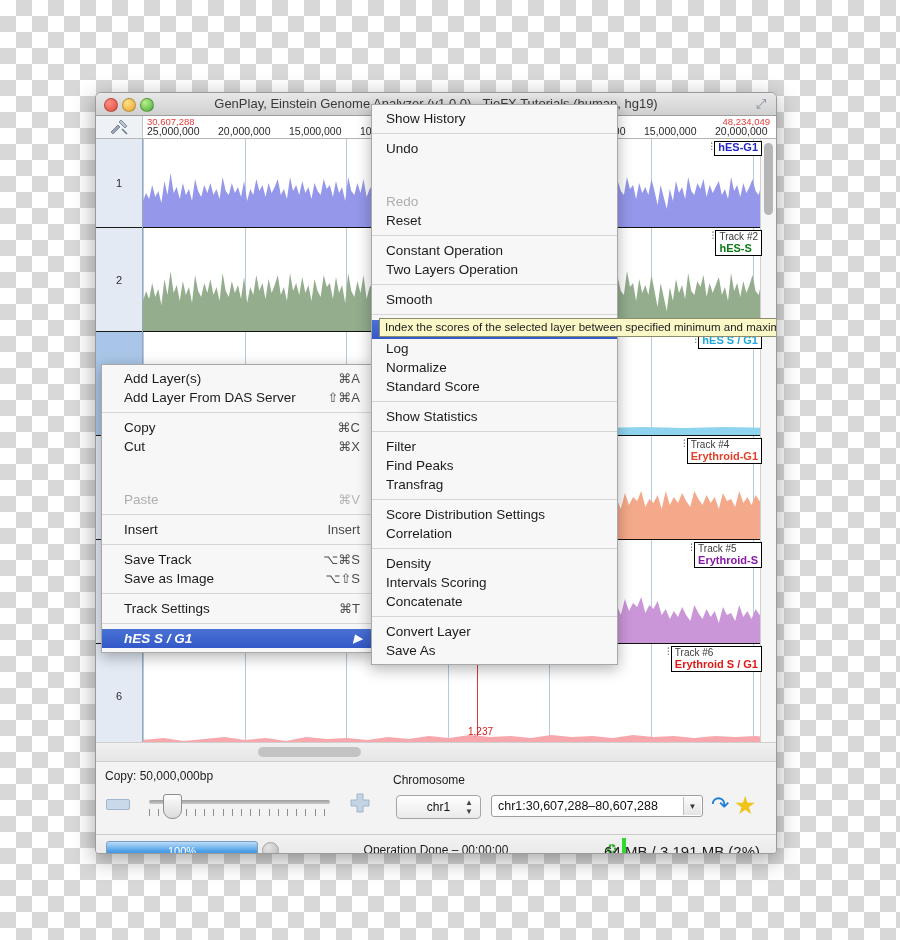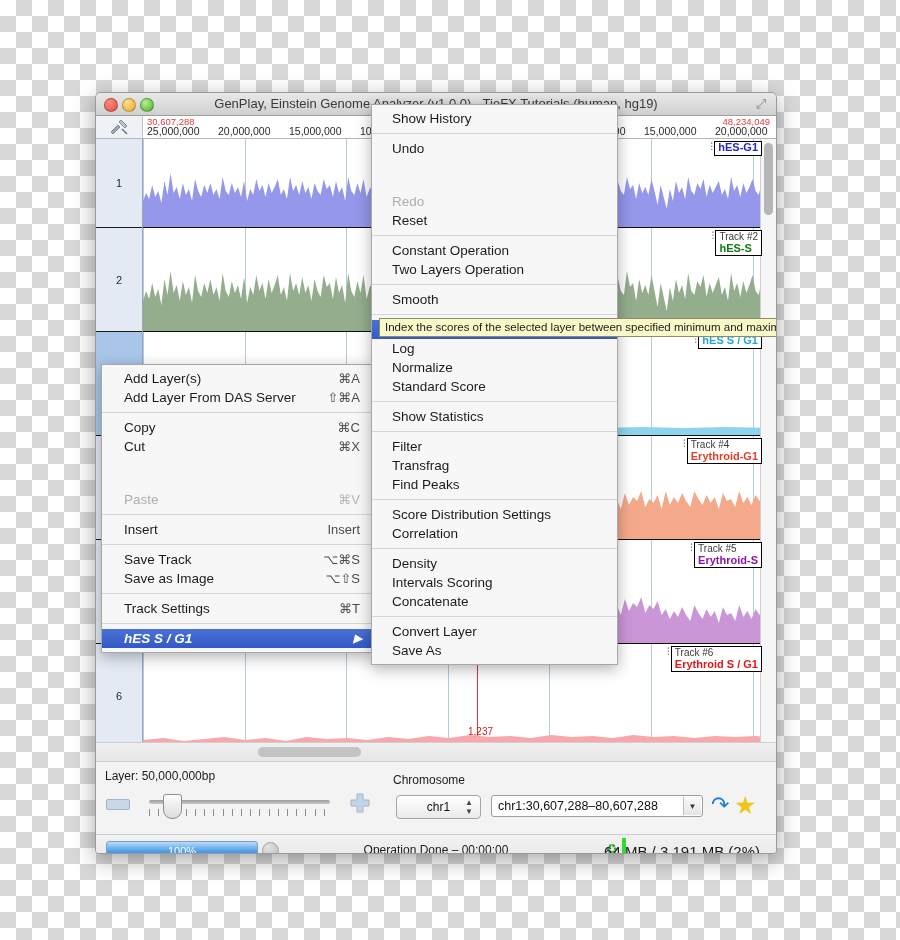--- a/index.html
+++ b/index.html
@@ -326,21 +326,21 @@
   #context-menu-left { left: 5px; top: 271px; width: 270px; }
   #context-menu-left .menu-item { padding-left: 22px; }
   #submenu-item {
     font-style: italic; font-weight: bold;
   }
   #submenu-item .arrow {
     position: absolute; right: 10px; top: 0;
     font-size: 11px;
   }
   #context-menu-right { left: 275px; top: 11px; width: 245px; }
-  #context-menu-right .menu-item { padding-left: 20px; }
+  #context-menu-right .menu-item { padding-left: 14px; }
 
   #tooltip {
     position: absolute;
     left: 283px; top: 225px;
     background: #fbf8c8;
     border: 1px solid #8d8d6d;
     font-size: 11.5px; color: #1c1c1c;
     padding: 2px 5px 3px 5px;
     white-space: nowrap;
     z-index: 60;
@@ -476,21 +476,21 @@
         <div id="vthumb"></div>
       </div>
     </div>
   </div>
 
   <div id="hscroll">
     <div id="hthumb"></div>
   </div>
 
   <div id="control-bar">
-    <div id="size-label">Layer: 50,000,000bp</div>
+    <div id="size-label">Copy: 50,000,000bp</div>
 
     <div id="zoom-out-btn"></div>
 
     <div id="zoom-slider-wrap">
       <div id="slider-track"></div>
       <div id="slider-ticks"></div>
       <div id="slider-knob"></div>
     </div>
 
     <div id="zoom-in-btn">
@@ -587,22 +587,22 @@
     <div class="menu-item"><span>Smooth</span></div>
     <div class="menu-sep"></div>
     <div class="menu-item highlight"><span>Index</span></div>
     <div class="menu-item"><span>Log</span></div>
     <div class="menu-item"><span>Normalize</span></div>
     <div class="menu-item"><span>Standard Score</span></div>
     <div class="menu-sep"></div>
     <div class="menu-item"><span>Show Statistics</span></div>
     <div class="menu-sep"></div>
     <div class="menu-item"><span>Filter</span></div>
+    <div class="menu-item"><span>Find Peaks</span></div>
     <div class="menu-item"><span>Transfrag</span></div>
-    <div class="menu-item"><span>Find Peaks</span></div>
     <div class="menu-sep"></div>
     <div class="menu-item"><span>Score Distribution Settings</span></div>
     <div class="menu-item"><span>Correlation</span></div>
     <div class="menu-sep"></div>
     <div class="menu-item"><span>Density</span></div>
     <div class="menu-item"><span>Intervals Scoring</span></div>
     <div class="menu-item"><span>Concatenate</span></div>
     <div class="menu-sep"></div>
     <div class="menu-item"><span>Convert Layer</span></div>
     <div class="menu-item"><span>Save As</span></div>

